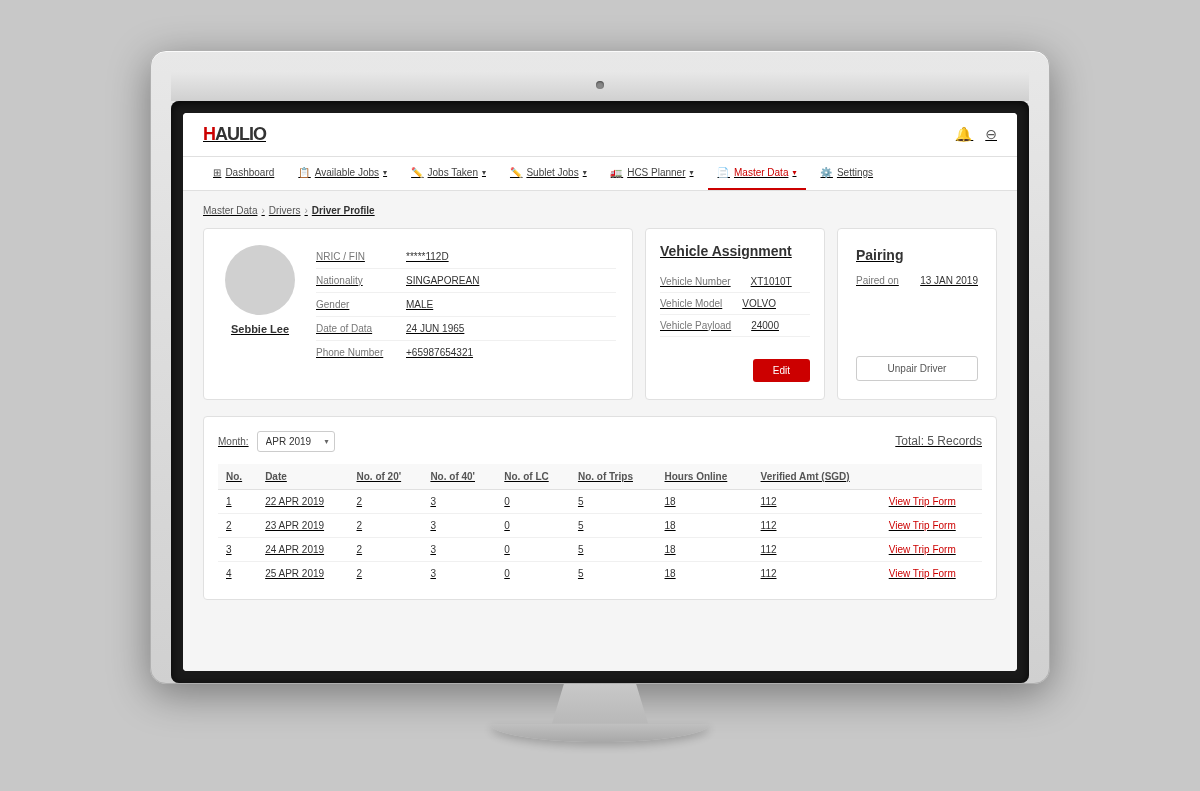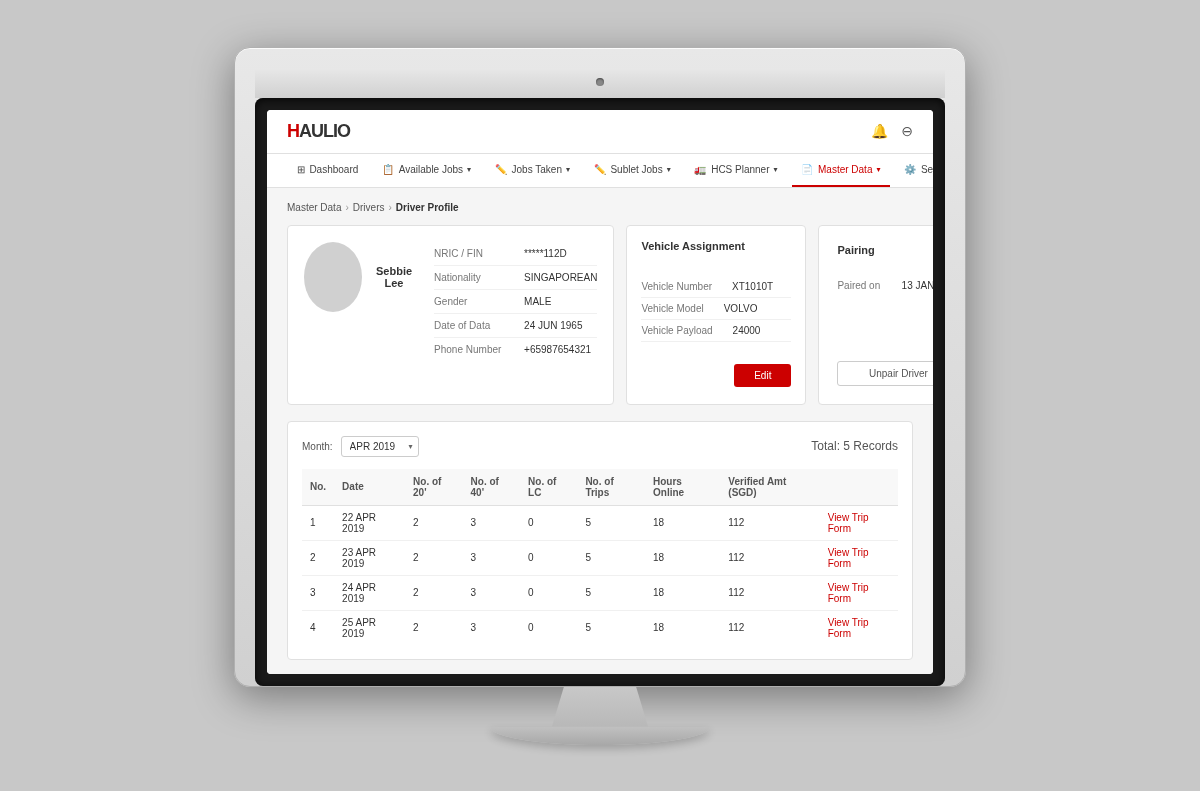--- a/index.html
+++ b/index.html
@@ -8,22 +8,23 @@
       font-family: Arial, sans-serif;
       display: flex;
       justify-content: center;
       align-items: center;
       min-height: 100vh;
       min-width: 1200px;
     }
 
     .monitor-wrapper {
       position: relative;
-      width: 732px;
+      width: 900px;
       margin: 20px auto;
+      text-decoration: underline;
     }
 
     .monitor-outer {
       background: linear-gradient(180deg, #e8e8e8 0%, #d0d0d0 100%);
       border-radius: 16px;
       padding: 20px 20px 0 20px;
       box-shadow: 0 10px 40px rgba(0,0,0,0.4), inset 0 1px 0 rgba(255,255,255,0.8);
       border: 1px solid #b0b0b0;
     }
 
@@ -189,21 +190,21 @@
       border: 1px solid #e0e0e0;
       border-radius: 4px;
       padding: 16px;
       display: flex;
       gap: 16px;
       align-items: flex-start;
     }
 
     .avatar-section {
       display: flex;
-      flex-direction: row;
+      flex-direction: column;
       align-items: center;
       gap: 8px;
       min-width: 80px;
     }
 
     .avatar-circle {
       width: 70px;
       height: 70px;
       border-radius: 50%;
       background: #d0d0d0;
@@ -246,24 +247,24 @@
     
     .vehicle-card {
       background: #fff;
       border: 1px solid #e0e0e0;
       border-radius: 4px;
       padding: 14px;
       min-width: 180px;
     }
 
     .card-title {
-      font-size: 11px;
+      font-size: 14px;
       font-weight: 700;
       color: #333;
-      margin-bottom: 24px;
+      margin-bottom: 12px;
     }
 
     .vehicle-row {
       display: flex;
       justify-content: flex-start;
       padding: 5px 0;
       border-bottom: 1px solid #f0f0f0;
       gap: 20px;
     }
 

